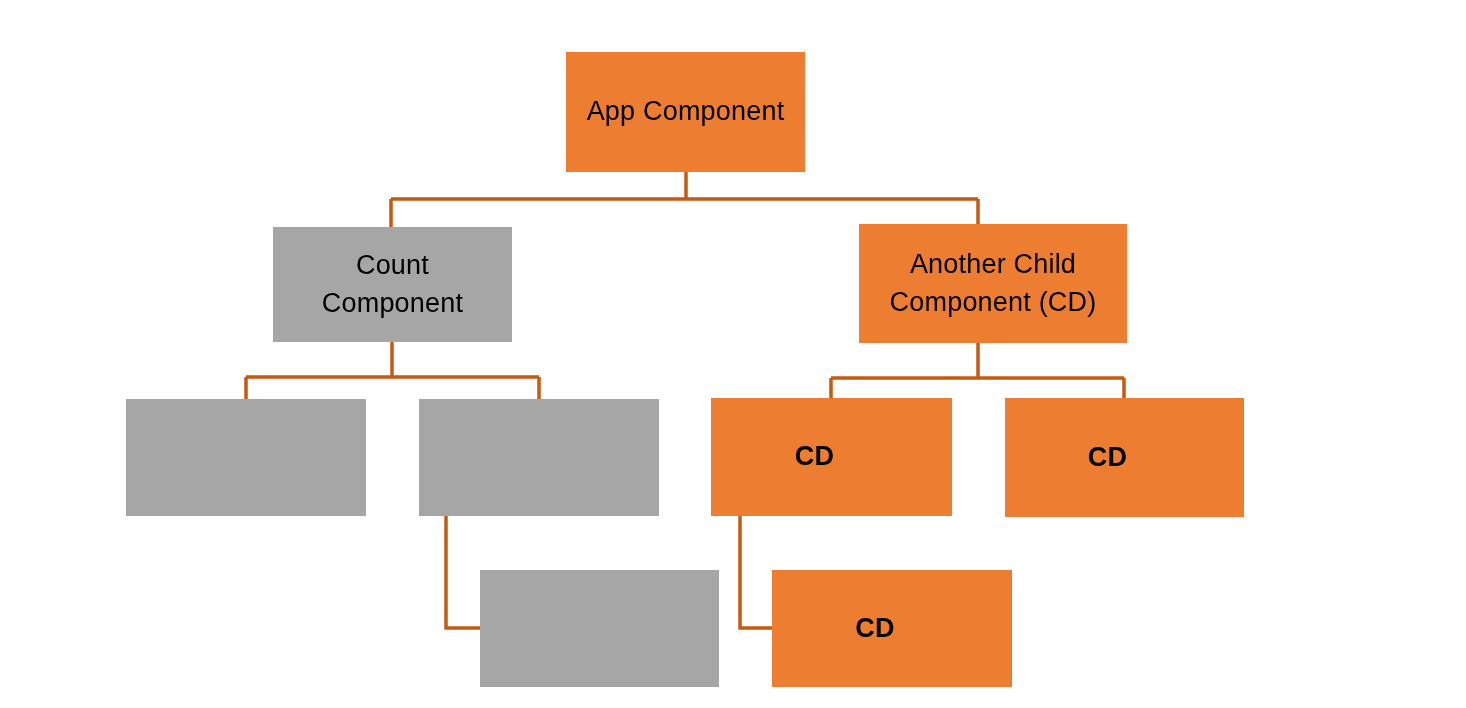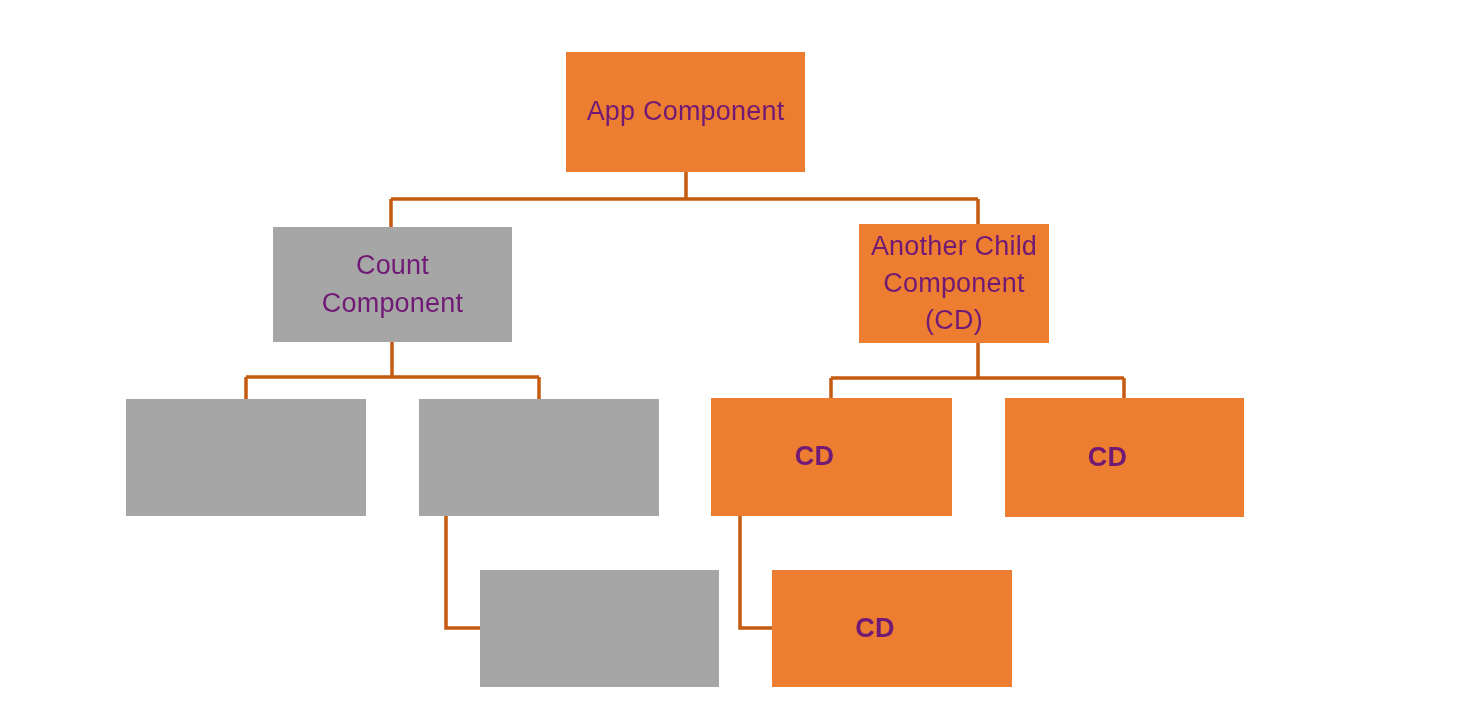--- a/index.html
+++ b/index.html
@@ -24,21 +24,21 @@
     width: 1466px;
     height: 708px;
   }
   .node {
     position: absolute;
     box-sizing: border-box;
     display: flex;
     align-items: center;
     justify-content: center;
     text-align: center;
-    color: #701a75;
+    color: #000000;
     font-size: 27px;
     line-height: 1.38;
     letter-spacing: 0.2px;
     white-space: pre-line;
     z-index: 2;
   }
   .node.orange { background: #ed7d31; }
   .node.gray   { background: #a6a6a6; }
   .node.shift-left { justify-content: center; padding-right: 34px; font-weight: bold; }
 </style>
@@ -52,21 +52,21 @@
       <path d="M 392 342 L 392 377 M 246 377 L 539 377 M 246 377 L 246 399 M 539 377 L 539 399" fill="none" stroke="#c55a11" stroke-width="3.5" stroke-linecap="butt"></path>
       <path d="M 978 343 L 978 378 M 831 378 L 1124 378 M 831 378 L 831 398 M 1124 378 L 1124 398" fill="none" stroke="#c55a11" stroke-width="3.5" stroke-linecap="butt"></path>
       <path d="M 446 516 L 446 628 L 480 628" fill="none" stroke="#c55a11" stroke-width="3.5" stroke-linecap="butt"></path>
       <path d="M 740 516 L 740 628 L 772 628" fill="none" stroke="#c55a11" stroke-width="3.5" stroke-linecap="butt"></path>
     </svg>
 
   <div id="node-layer">
       <div class="node orange" style="left: 566px; top: 52px; width: 239px; height: 120px;">App Component</div>
       <div class="node gray" style="left: 273px; top: 227px; width: 239px; height: 115px;">Count
 Component</div>
-      <div class="node orange" style="left: 859px; top: 224px; width: 190px; height: 119px;">Another Child
+      <div class="node orange" style="left: 859px; top: 224px; width: 268px; height: 119px;">Another Child
 Component (CD)</div>
       <div class="node gray" style="left: 126px; top: 399px; width: 240px; height: 117px;"></div>
       <div class="node gray" style="left: 419px; top: 399px; width: 240px; height: 117px;"></div>
       <div class="node orange shift-left" style="left: 711px; top: 398px; width: 241px; height: 118px;">CD</div>
       <div class="node orange shift-left" style="left: 1005px; top: 398px; width: 239px; height: 119px;">CD</div>
       <div class="node gray" style="left: 480px; top: 570px; width: 239px; height: 117px;"></div>
       <div class="node orange shift-left" style="left: 772px; top: 570px; width: 240px; height: 117px;">CD</div>
     </div>
 
 </div>

